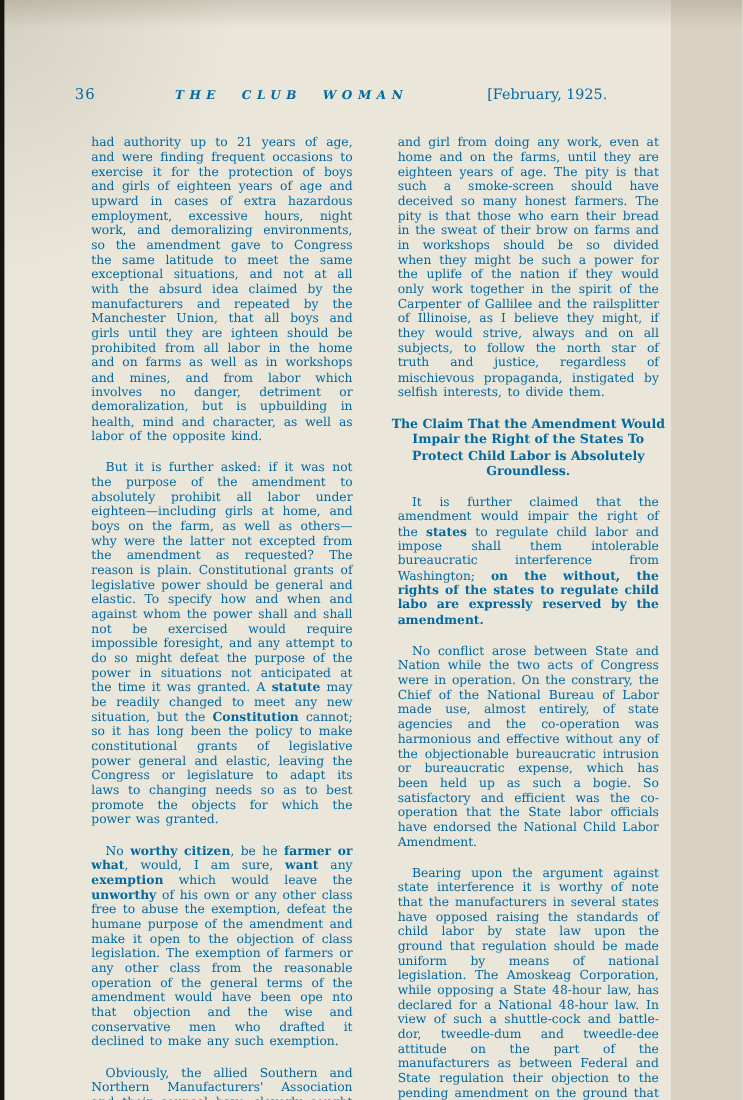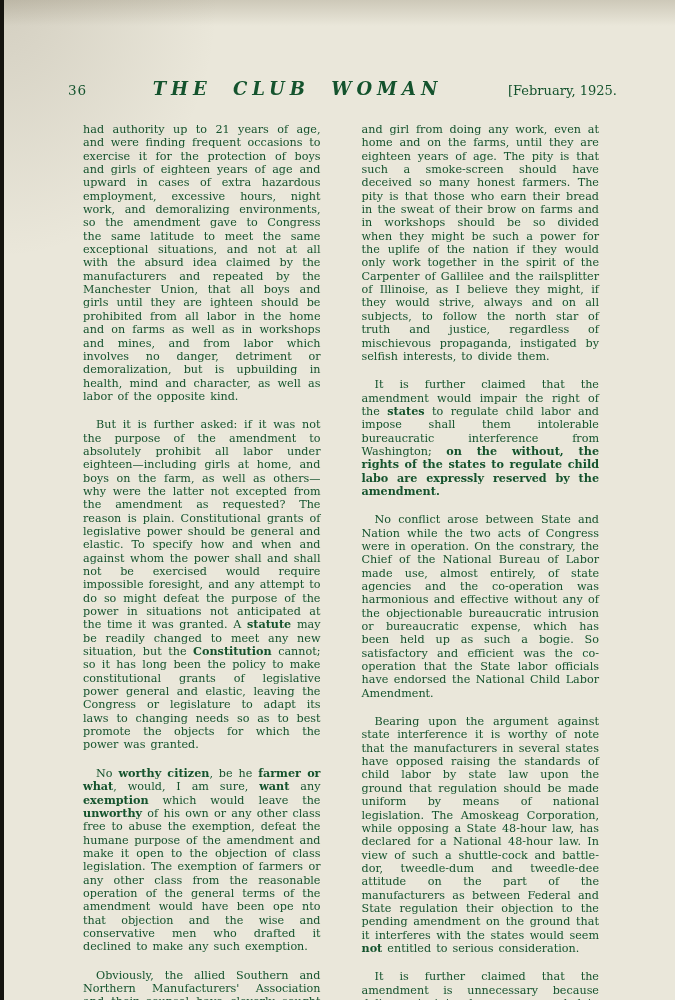--- a/index.html
+++ b/index.html
@@ -4,26 +4,26 @@
 <style>
   html, body { margin: 0; padding: 0; }
   body {
     width: 675px; height: 1000px;
     overflow: hidden;
     background: #d9d2c2;
     font-family: "DejaVu Serif", "Liberation Serif", serif;
   }
   .page {
     position: relative;
-    width: 675px; height: 1000px;
+    width: 610px; height: 1000px;
     background:
       radial-gradient(ellipse at 45% 40%, rgba(255,255,255,0.35), rgba(0,0,0,0) 60%),
       linear-gradient(180deg, #e2ddcd 0%, #eae7da 3%, #ecead e 50%, #e9e6d8 100%);
     background-color: #eae7da;
-    color: #14532d;
+    color: #0369a1;
   }
   .scan-edge-left {
     position: absolute; left: 0; top: 0; width: 4px; height: 1000px;
     background: #15140f;
   }
   .scan-shade-top {
     position: absolute; left: 0; top: 0; width: 675px; height: 26px;
     background: linear-gradient(180deg, rgba(120,110,85,0.25), rgba(120,110,85,0));
   }
   .scan-shade-corner {
@@ -33,21 +33,21 @@
   .header {
     position: absolute;
     left: 68px; right: 58px; top: 78px;
     display: flex; align-items: baseline;
   }
   .page-number {
     font-size: 13.5px; letter-spacing: 1px;
   }
   .journal-title {
     flex: 1; text-align: center;
-    font-size: 18px; font-weight: bold; font-style: italic;
+    font-size: 11px; font-weight: bold; font-style: italic;
     letter-spacing: 5px; word-spacing: 10px;
   }
   .issue-date {
     font-size: 13px;
   }
   .columns {
     position: absolute;
     left: 68px; top: 108px;
     width: 546px;
     display: flex; gap: 11px;
@@ -87,19 +87,20 @@
 
   <div class="columns">
     <div class="col">
       <p class="para"><span>had authority up to 21 years of age, and were finding frequent occasions to exercise it for the protection of boys and girls of eighteen years of age and upward in cases of extra hazardous employment, excessive hours, night work, and demoralizing environments, so the amendment gave to Congress the same latitude to meet the same exceptional situations, and not at all with the absurd idea claimed by the manufacturers and repeated by the Manchester Union, that all boys and girls until they are ighteen should be prohibited from all labor in the home and on farms as well as in workshops and mines, and from labor which involves no danger, detriment or demoralization, but is upbuilding in health, mind and character, as well as labor of the opposite kind.</span></p>
       <p class="para indent"><span>But it is further asked: if it was not the purpose of the amendment to absolutely prohibit all labor under eighteen—including girls at home, and boys on the farm, as well as others—why were the latter not excepted from the amendment as requested?  The reason is plain. Constitutional grants of legislative power should be general and elastic.  To specify how and when and against whom the power shall and shall not be exercised would require impossible foresight, and any attempt to do so might defeat the purpose of the power in situations not anticipated at the time it was granted.  A </span><b>statute</b><span> may be readily changed to meet any new situation, but the </span><b>Constitution</b><span> cannot; so it has long been the policy to make constitutional grants of legislative power general and elastic, leaving the Congress or legislature to adapt its laws to changing needs so as to best promote the objects for which the power was granted.</span></p>
       <p class="para indent"><span>No </span><b>worthy citizen</b><span>, be he </span><b>farmer or what</b><span>, would, I am sure, </span><b>want</b><span> any </span><b>exemption</b><span> which would leave the </span><b>unworthy</b><span> of his own or any other class free to abuse the exemption, defeat the humane purpose of the amendment and make it open to the objection of class legislation.  The exemption of farmers or any other class from the reasonable operation of the general terms of the amendment would have been ope nto that objection and the wise and conservative men who drafted it declined to make any such exemption.</span></p>
       <p class="para indent"><span>Obviously, the allied Southern and Northern Manufacturers' Association and their counsel have cleverly sought to divide those who toil upon the farm from those who toil in mines and factories.  Bitterly oposed to the amendment themselves, because it is directed against them, as the former Acts of Congress were and as, of course, any further Acts of Congress would be, they have sought to divert attentin from themselves and their delinquencies—the real objects of the amendment—by the unwarranted and false propaganda that the amendment aims also at the farmers and would prohibit every farmer's boy</span></p>
     </div>
     <div class="col">
       <p class="para"><span>and girl from doing any work, even at home and on the farms, until they are eighteen years of age.  The pity is that such a smoke-screen should have deceived so many honest farmers.  The pity is that those who earn their bread in the sweat of their brow on farms and in workshops should be so divided when they might be such a power for the uplife of the nation if they would only work together in the spirit of the Carpenter of Gallilee and the railsplitter of Illinoise, as I believe they might, if they would strive, always and on all subjects, to follow the north star of truth and justice, regardless of mischievous propaganda, instigated by selfish interests, to divide them.</span></p>
+      <h3 class="section-heading">The Claim That the Amendment Would Impair the Right of the States To Protect Child Labor is Absolutely Groundless.</h3>
       <p class="para indent"><span>It is further claimed that the amendment would impair the right of the </span><b>states</b><span> to regulate child labor and impose shall them intolerable bureaucratic interference from Washington; </span><b>on the without, the rights of the states to regulate child labo are expressly reserved by the amendment.</b></p>
       <p class="para indent"><span>No conflict arose between State and Nation while the two acts of Congress were in operation. On the constrary, the Chief of the National Bureau of Labor made use, almost entirely, of state agencies and the co-operation was harmonious and effective without any of the objectionable bureaucratic intrusion or bureaucratic expense, which has been held up as such a bogie.  So satisfactory and efficient was the co-operation that the State labor officials have endorsed the National Child Labor Amendment.</span></p>
       <p class="para indent"><span>Bearing upon the argument against state interference it is worthy of note that the manufacturers in several states have opposed raising the standards of child labor by state law upon the ground that regulation should be made uniform by means of national legislation.  The Amoskeag Corporation, while opposing a State 48-hour law, has declared for a National 48-hour law.  In view of such a  shuttle-cock  and  battle-dor, tweedle-dum and tweedle-dee attitude on the part of the manufacturers as between Federal and State regulation their objection to the pending amendment on the ground that it interferes with the states would seem </span><b>not</b><span> entitled to serious consideration.</span></p>
       <p class="para indent"><span>It is further claimed that the amendment is unnecessary because delinquent states have so responded to the public demand for higher standards and made such improvement that there is</span></p>
     </div>
   </div>
 </div>
 
 </body></html>

